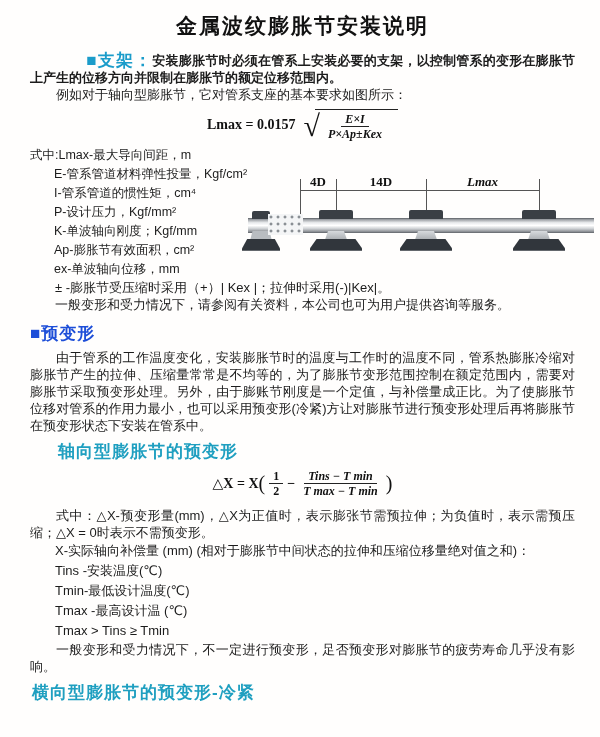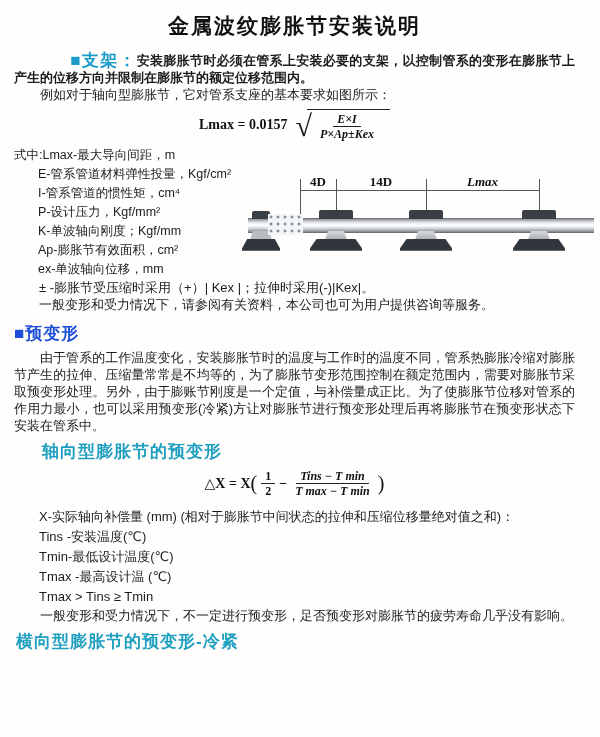--- a/index.html
+++ b/index.html
@@ -1,20 +1,20 @@
 <!DOCTYPE html>
 <html><head>
 <meta charset="utf-8">
 <style>
   html,body{margin:0;padding:0;}
   body{
     width:600px;height:737px;background:#fffefd;overflow:hidden;
     font-family:"Liberation Sans","DejaVu Sans",sans-serif;color:#1c1c1c;
   }
-  .page{box-sizing:border-box;width:600px;height:737px;padding:10px 25px 0 14px;position:relative;}
+  .page{box-sizing:border-box;width:600px;height:737px;padding:10px 25px 0 30px;position:relative;}
 
   .doc-title{text-align:center;font-size:21px;font-weight:bold;letter-spacing:2px;margin:2px 0 12px;color:#111;}
 
   .para{font-size:13px;line-height:17px;text-align:justify;margin:0;}
   .para.bold{font-weight:bold;}
   .first-para{text-indent:0;}
   .sec-inline-head{color:#1b9cca;font-size:17px;font-weight:bold;letter-spacing:1px;vertical-align:-1px;}
   .lead-space{display:inline-block;width:56px;}
   .indent2{text-indent:2em;}
   .pad-left{padding-left:25px;}
@@ -153,20 +153,21 @@
       <span class="den">2</span>
     </span>
     <span>−</span>
     <span class="frac it">
       <span class="num">Tins − T min</span>
       <span class="den">T max − T min</span>
     </span>
     <span class="paren">)</span>
   </div>
 
+  <p class="para indent2">式中：△X-预变形量(mm)，△X为正值时，表示膨张节需预拉伸；为负值时，表示需预压缩；△X = 0时表示不需预变形。</p>
   <div class="param-line">X-实际轴向补偿量 (mm) (相对于膨胀节中间状态的拉伸和压缩位移量绝对值之和)：</div>
   <div class="param-line">Tins -安装温度(℃)</div>
   <div class="param-line">Tmin-最低设计温度(℃)</div>
   <div class="param-line">Tmax -最高设计温 (℃)</div>
   <div class="param-line">Tmax &gt; Tins ≥ Tmin</div>
   <p class="para indent2">一般变形和受力情况下，不一定进行预变形，足否预变形对膨胀节的疲劳寿命几乎没有影响。</p>
 
   <div class="sub-head lateral">横向型膨胀节的预变形-冷紧</div>
 
 </div>

